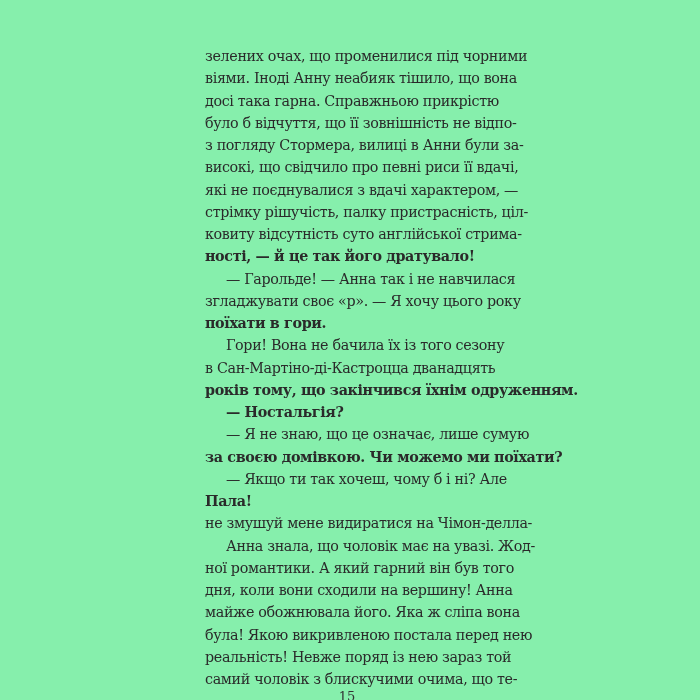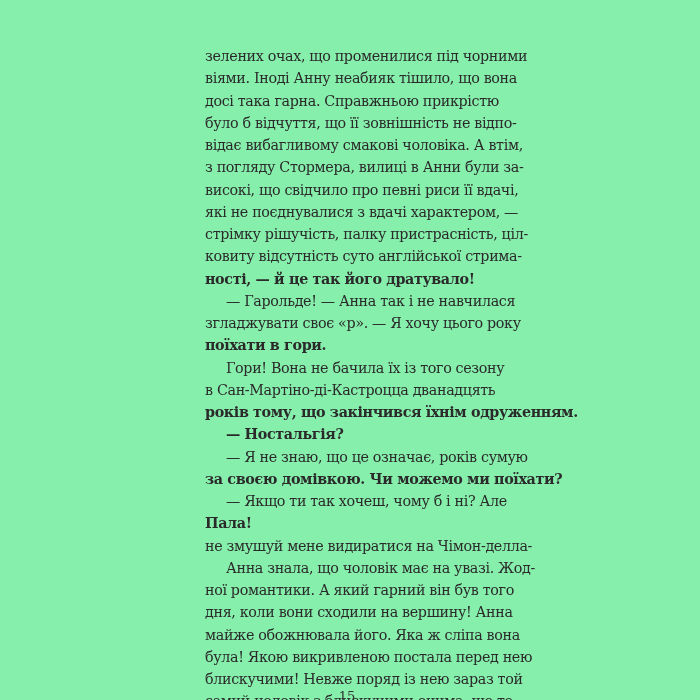--- a/index.html
+++ b/index.html
@@ -40,41 +40,40 @@
 </style>
 </head>
 <body>
 
 <div class="page">
   <div class="text-block" id="text-block">
       <span class="line">зелених очах, що променилися під чорними</span>
       <span class="line">віями. Іноді Анну неабияк тішило, що вона</span>
       <span class="line">досі така гарна. Справжньою прикрістю</span>
       <span class="line">було б відчуття, що її зовнішність не відпо-</span>
-      <span class="line">відає вибагливому смакові чоловіка. А втім,</span>
       <span class="line">з погляду Стормера, вилиці в Анни були за-</span>
       <span class="line">високі, що свідчило про певні риси її вдачі,</span>
       <span class="line">які не поєднувалися з вдачі характером, —</span>
       <span class="line">стрімку рішучість, палку пристрасність, ціл-</span>
       <span class="line">ковиту відсутність суто англійської стрима-</span>
       <span class="line last">ності, — й це так його дратувало!</span>
       <span class="line indent">— Гарольде! — Анна так і не навчилася</span>
       <span class="line">згладжувати своє «р». — Я хочу цього року</span>
       <span class="line last">поїхати в гори.</span>
       <span class="line indent">Гори! Вона не бачила їх із того сезону</span>
       <span class="line">в Сан-Мартіно-ді-Кастроцца дванадцять</span>
       <span class="line last">років тому, що закінчився їхнім одруженням.</span>
       <span class="line indent last">— Ностальгія?</span>
-      <span class="line indent">— Я не знаю, що це означає, років сумую</span>
+      <span class="line indent">— Я не знаю, що це означає, лише сумую</span>
       <span class="line last">за своєю домівкою. Чи можемо ми поїхати?</span>
       <span class="line indent">— Якщо ти так хочеш, чому б і ні? Але</span>
       <span class="line last">Пала!</span>
       <span class="line">не змушуй мене видиратися на Чімон-делла-</span>
       <span class="line indent">Анна знала, що чоловік має на увазі. Жод-</span>
       <span class="line">ної романтики. А який гарний він був того</span>
       <span class="line">дня, коли вони сходили на вершину! Анна</span>
       <span class="line">майже обожнювала його. Яка ж сліпа вона</span>
       <span class="line">була! Якою викривленою постала перед нею</span>
-      <span class="line">блискучими! Невже поряд із нею зараз той</span>
+      <span class="line">реальність! Невже поряд із нею зараз той</span>
       <span class="line">самий чоловік з блискучими очима, що те-</span>
     </div>
   <div class="page-number">15</div>
 </div>
 
 </body></html>

